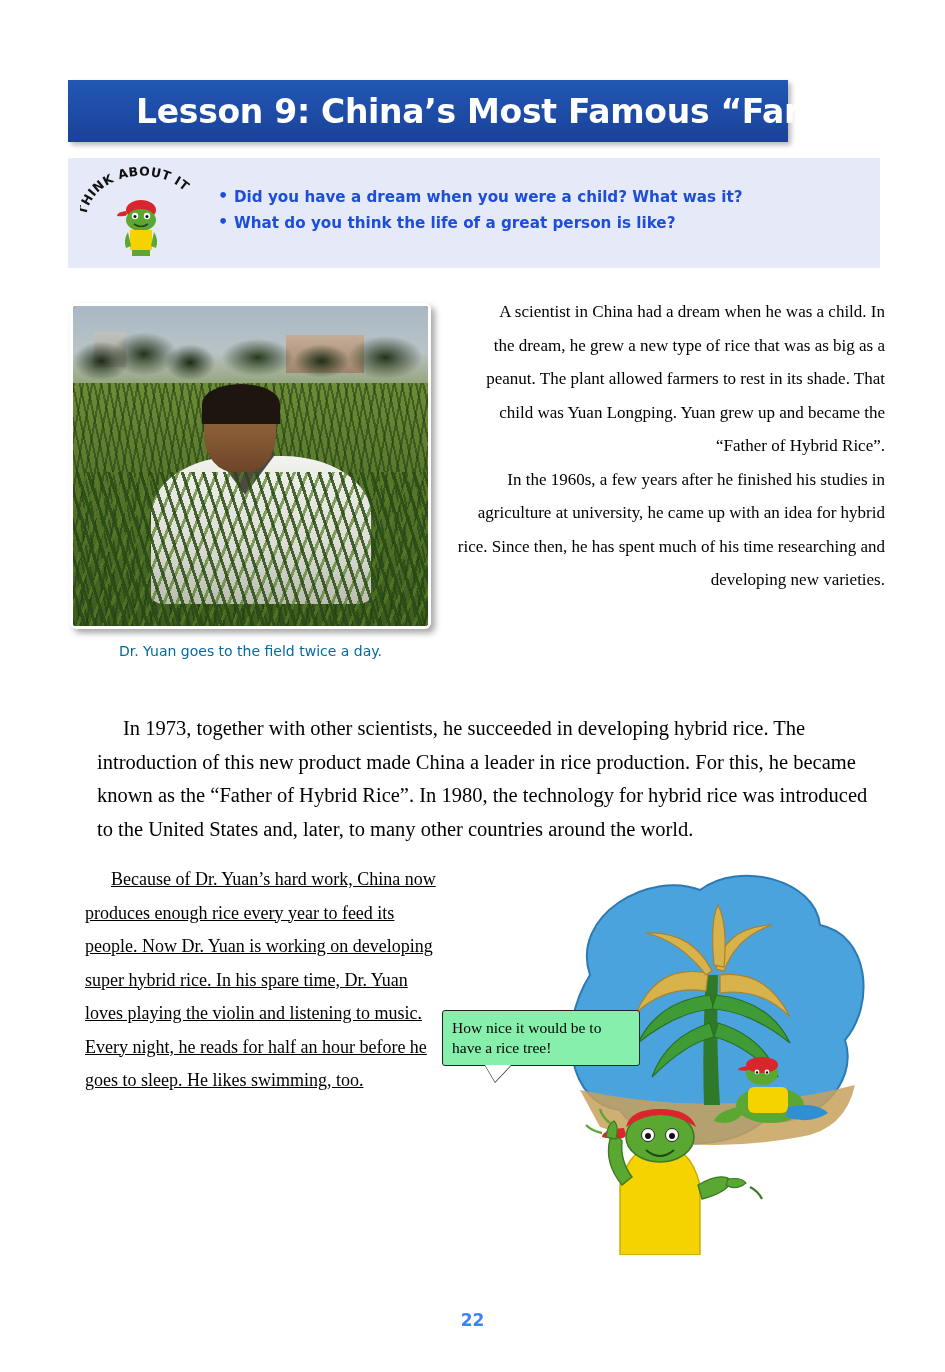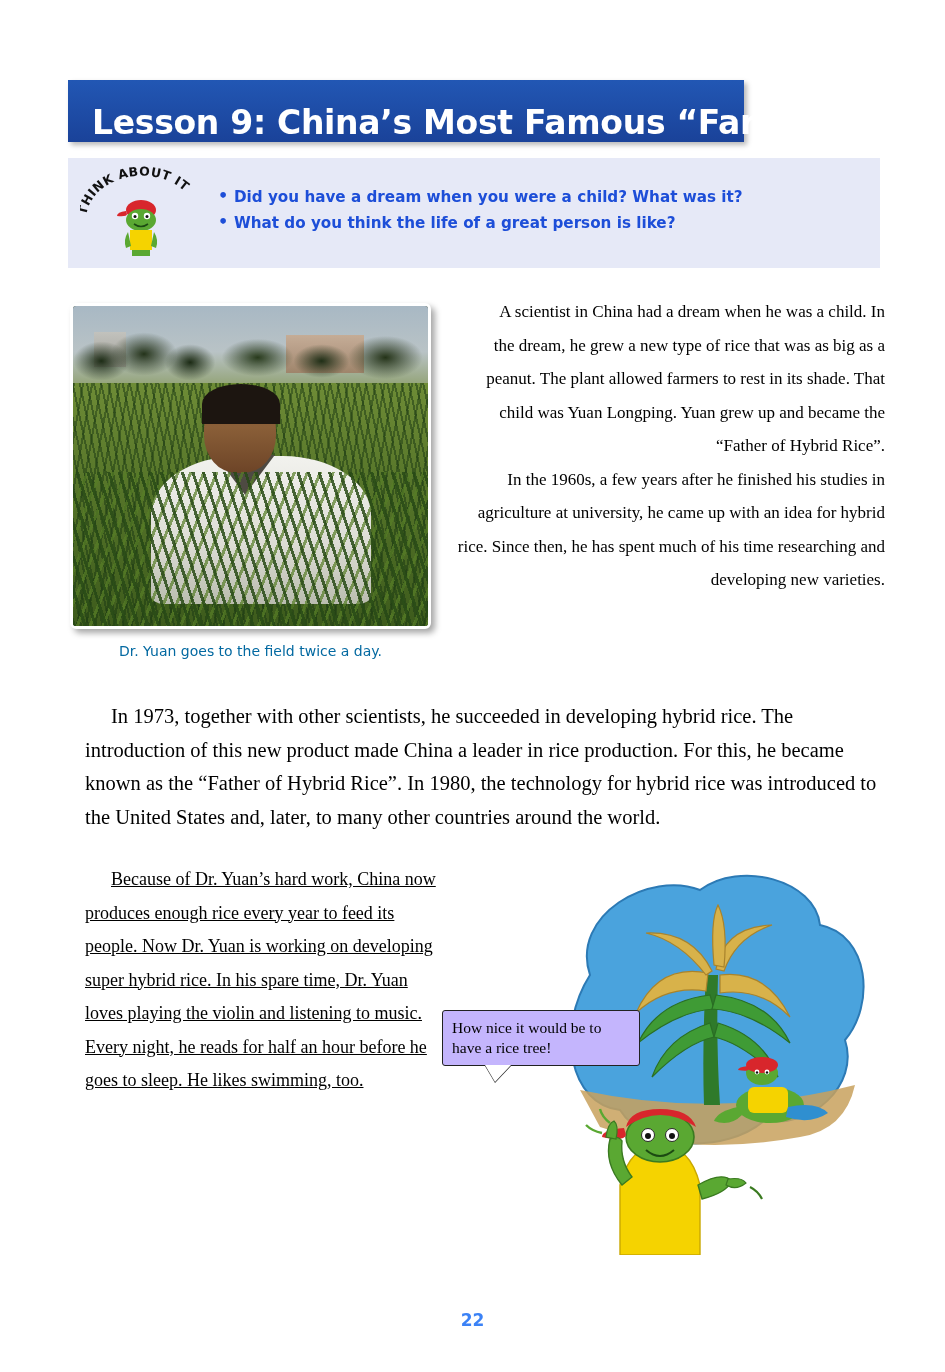--- a/index.html
+++ b/index.html
@@ -28,22 +28,23 @@
   
   .title-bar {
     position: absolute;
     left: 68px;
     top: 80px;
     width: 676px;
     height: 62px;
     background: #1a4ea8;
     background: linear-gradient(to bottom, #2257b4 0%, #1a4299 100%);
     display: flex;
-    align-items: flex-end;
+    align-items: center;
     box-shadow: 3px 3px 5px rgba(0,0,0,0.28);
+    padding-left: 44px;
   }
   .title-text {
     color: #ffffff;
     font-family: "DejaVu Sans", sans-serif;
     font-weight: bold;
     font-size: 33px;
     letter-spacing: -0.3px;
     padding-left: 24px;
     white-space: nowrap;
   }
@@ -207,21 +208,21 @@
   .col-right p.second { text-indent: 26px; }
 
   .full-para {
     position: absolute;
     left: 85px;
     top: 700px;
     width: 800px;
     font-size: 20.5px;
     line-height: 33.5px;
   }
-  .full-para p { margin: 0; text-indent: 26px; }
+  .full-para p { margin: 12px; text-indent: 26px; }
 
   .col-left-2 {
     position: absolute;
     left: 85px;
     top: 863px;
     width: 360px;
     font-size: 18px;
     line-height: 33.5px;
     text-decoration: underline;
   }
@@ -233,21 +234,21 @@
     left: 470px;
     top: 855px;
     width: 420px;
     height: 400px;
   }
   .speech {
     position: absolute;
     left: -28px;
     top: 155px;
     width: 178px;
-    background: #c4b5fd;
+    background: #86efac;
     border: 1.6px solid #222;
     border-radius: 3px;
     padding: 7px 9px;
     font-family: "Liberation Serif", serif;
     font-size: 15.5px;
     line-height: 20px;
     z-index: 6;
   }
   .speech:after {
     content: "";

